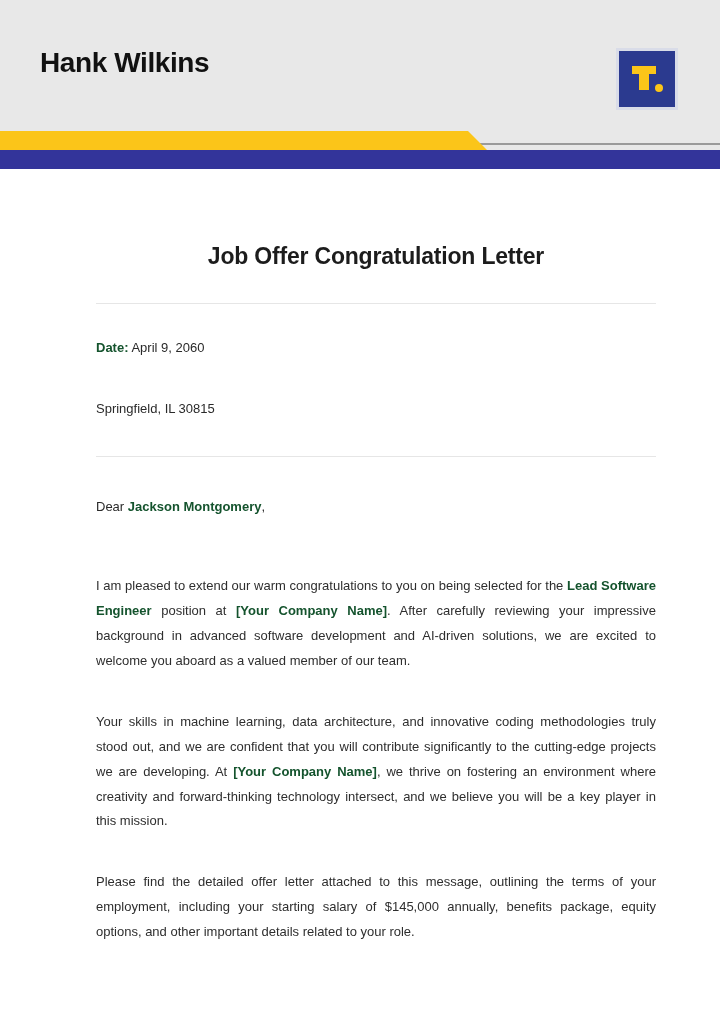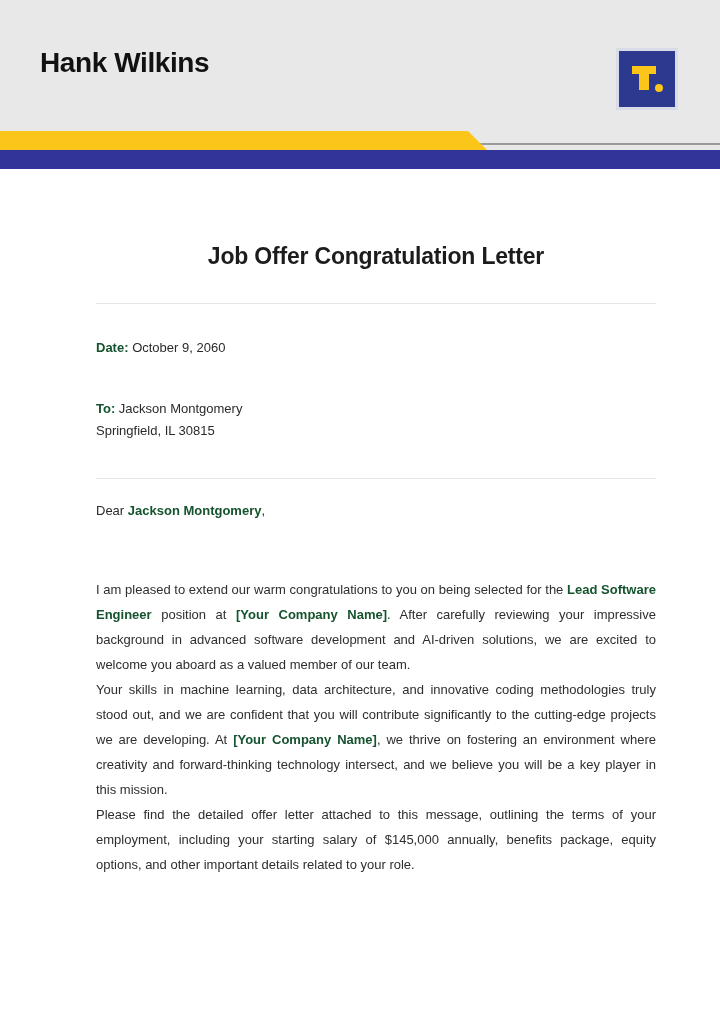--- a/index.html
+++ b/index.html
@@ -158,25 +158,26 @@
   .meta-to {
     margin-top: 40px;
     font-size: 13px;
     line-height: 1.72;
   }
   .meta-line { display: block; }
 
   b, strong { font-weight: bold; color: #14532d; }
 
   .salutation {
-    margin-top: 24px;
+    margin-top: 42px;
     font-size: 13px;
   }
 
   .para {
+    margin-top: 36px;
     font-size: 13px;
     line-height: 1.92;
     text-align: justify;
     color: #2e2e2e;
   }
   .para:first-of-type { margin-top: 60px; }
 </style>
 </head>
 <body>
 
@@ -205,27 +206,24 @@
 
   <div class="body-wrap">
 
     <div class="doc-title">Job Offer Congratulation Letter</div>
 
     <div class="divider divider-top"></div>
 
     <div class="content">
 
       <div class="meta-date">
-        <b>Date:</b><span> October 9, 2060</span>
+        <b>Date:</b><span> April 9, 2060</span>
       </div>
 
       <div class="meta-to">
-        <span class="meta-line">
-          <b>To:</b><span> Jackson Montgomery</span>
-        </span>
         <span class="meta-line">Springfield, IL 30815</span>
       </div>
     </div>
 
     <div class="divider divider-mid"></div>
 
     <div class="content">
 
       <div class="salutation">
         <span>Dear </span><b>Jackson Montgomery</b><span>,</span>

